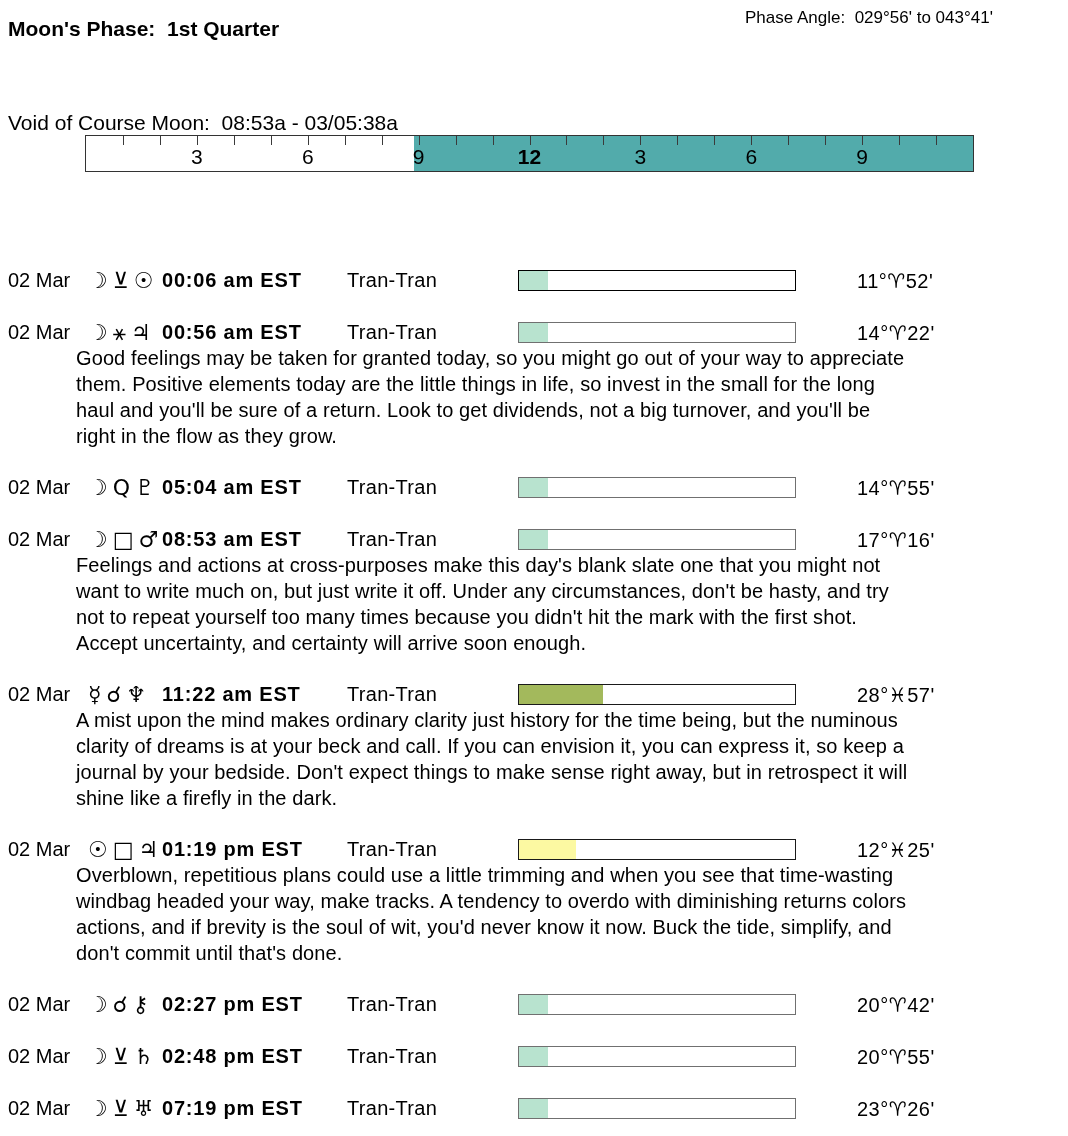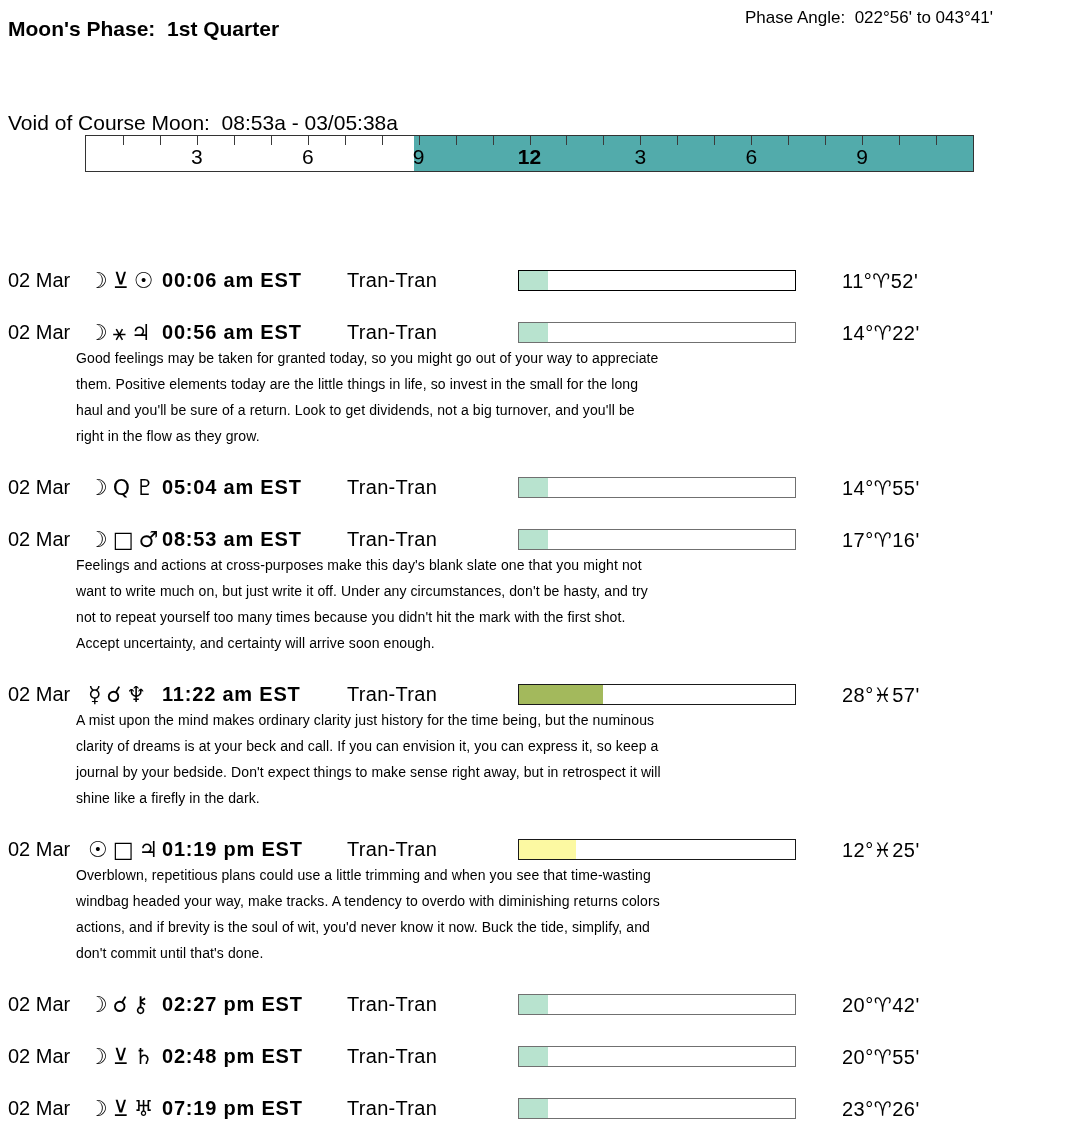--- a/index.html
+++ b/index.html
@@ -33,33 +33,33 @@
   .a-date{width:80px;}
   .a-syms{width:74px;display:flex;align-items:center;gap:5px;}
   .sym{font-family:"DejaVu Sans",sans-serif;font-size:22px;line-height:22px;}
   .a-time{width:185px;letter-spacing:0.8px;font-weight:bold;}
   .a-type{width:171px;letter-spacing:0.3px;}
   .orb-bar{
     position:relative;display:inline-block;width:276px;height:19px;
     border:1px solid #707070;background:#fff;box-sizing:content-box;
   }
   .orb-fill{position:absolute;left:0;top:0;bottom:0;}
-  .a-degree{margin-left:46px;letter-spacing:0.5px;}
+  .a-degree{margin-left:61px;letter-spacing:0.5px;}
   .interp{
-    margin:-4px 0 0 76px;font-size:14px;line-height:26px;
+    margin:-4px 0 0 76px;font-size:20px;line-height:26px;
     white-space:pre-line;letter-spacing:0.1px;
   }
   .interp:empty{display:none;}
 </style>
 </head>
 <body>
 
 <div class="page">
   <div class="hdr moons-phase">Moon's Phase:  1st Quarter</div>
-  <div class="phase-angle">Phase Angle:  022°56' to 043°41'</div>
+  <div class="phase-angle">Phase Angle:  029°56' to 043°41'</div>
   <div class="hdr voc">Void of Course Moon:  08:53a - 03/05:38a</div>
 
   <div class="timeline" id="timeline">
     <div class="void-fill" id="void-fill" style="left: 37%; width: 63%; background: rgb(82, 171, 171);"></div>
   <div class="tl-tick" style="left: 4.16667%;"></div>
       <div class="tl-tick" style="left: 8.33333%;"></div>
       <div class="tl-tick" style="left: 12.5%;"></div>
       <div class="tl-tick" style="left: 16.6667%;"></div>
       <div class="tl-tick" style="left: 20.8333%;"></div>
       <div class="tl-tick" style="left: 25%;"></div>

